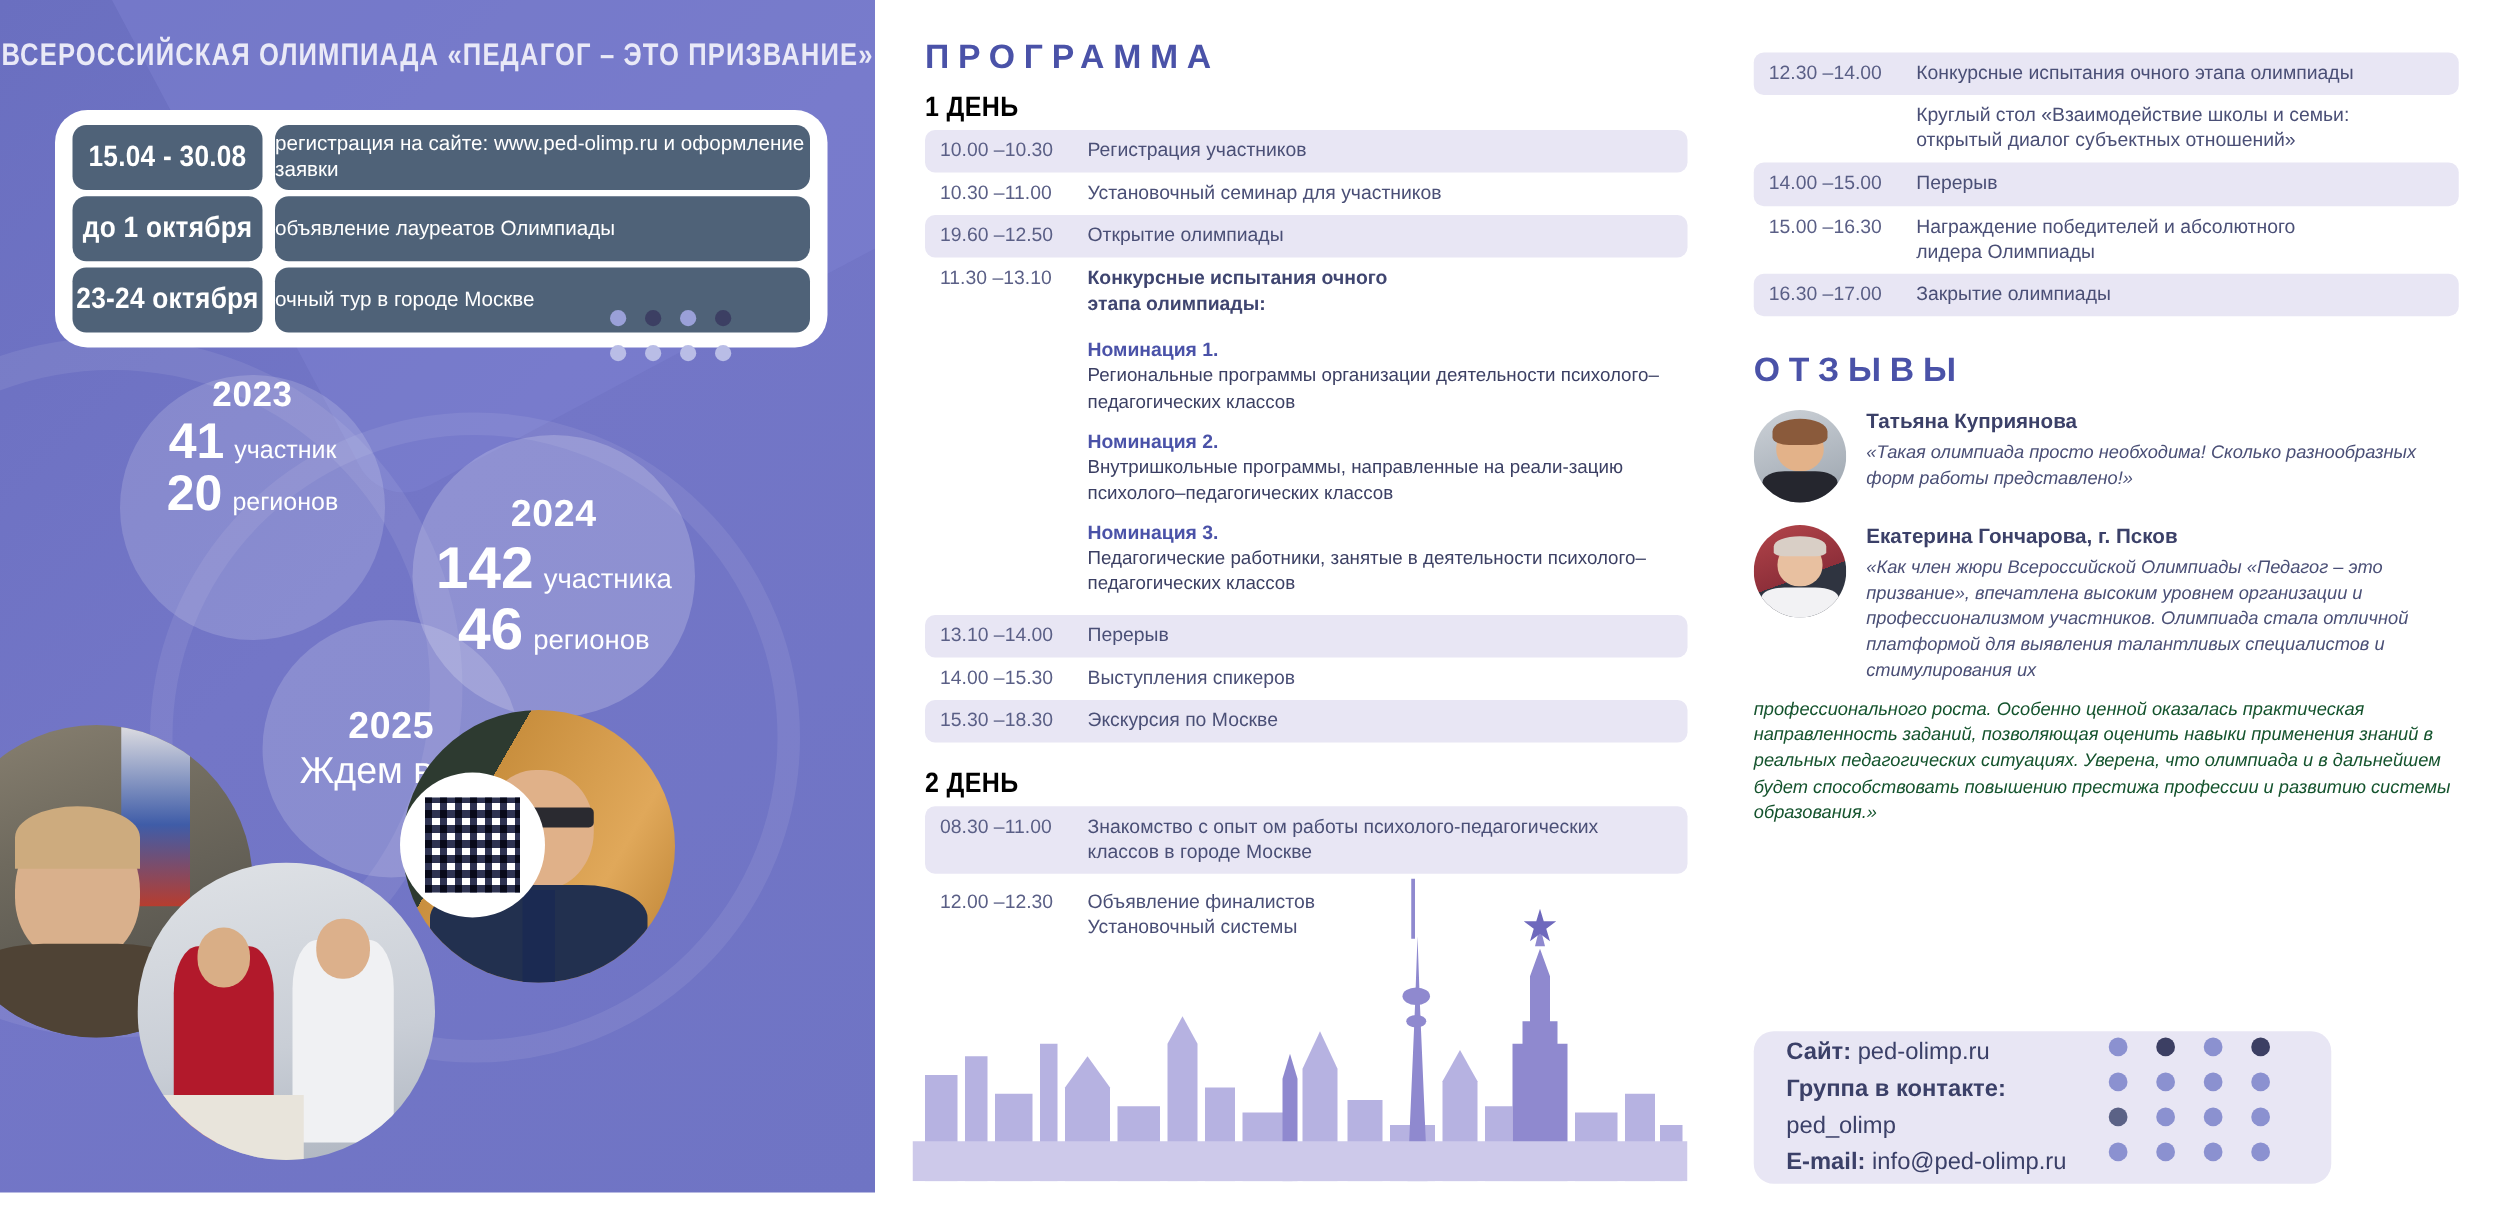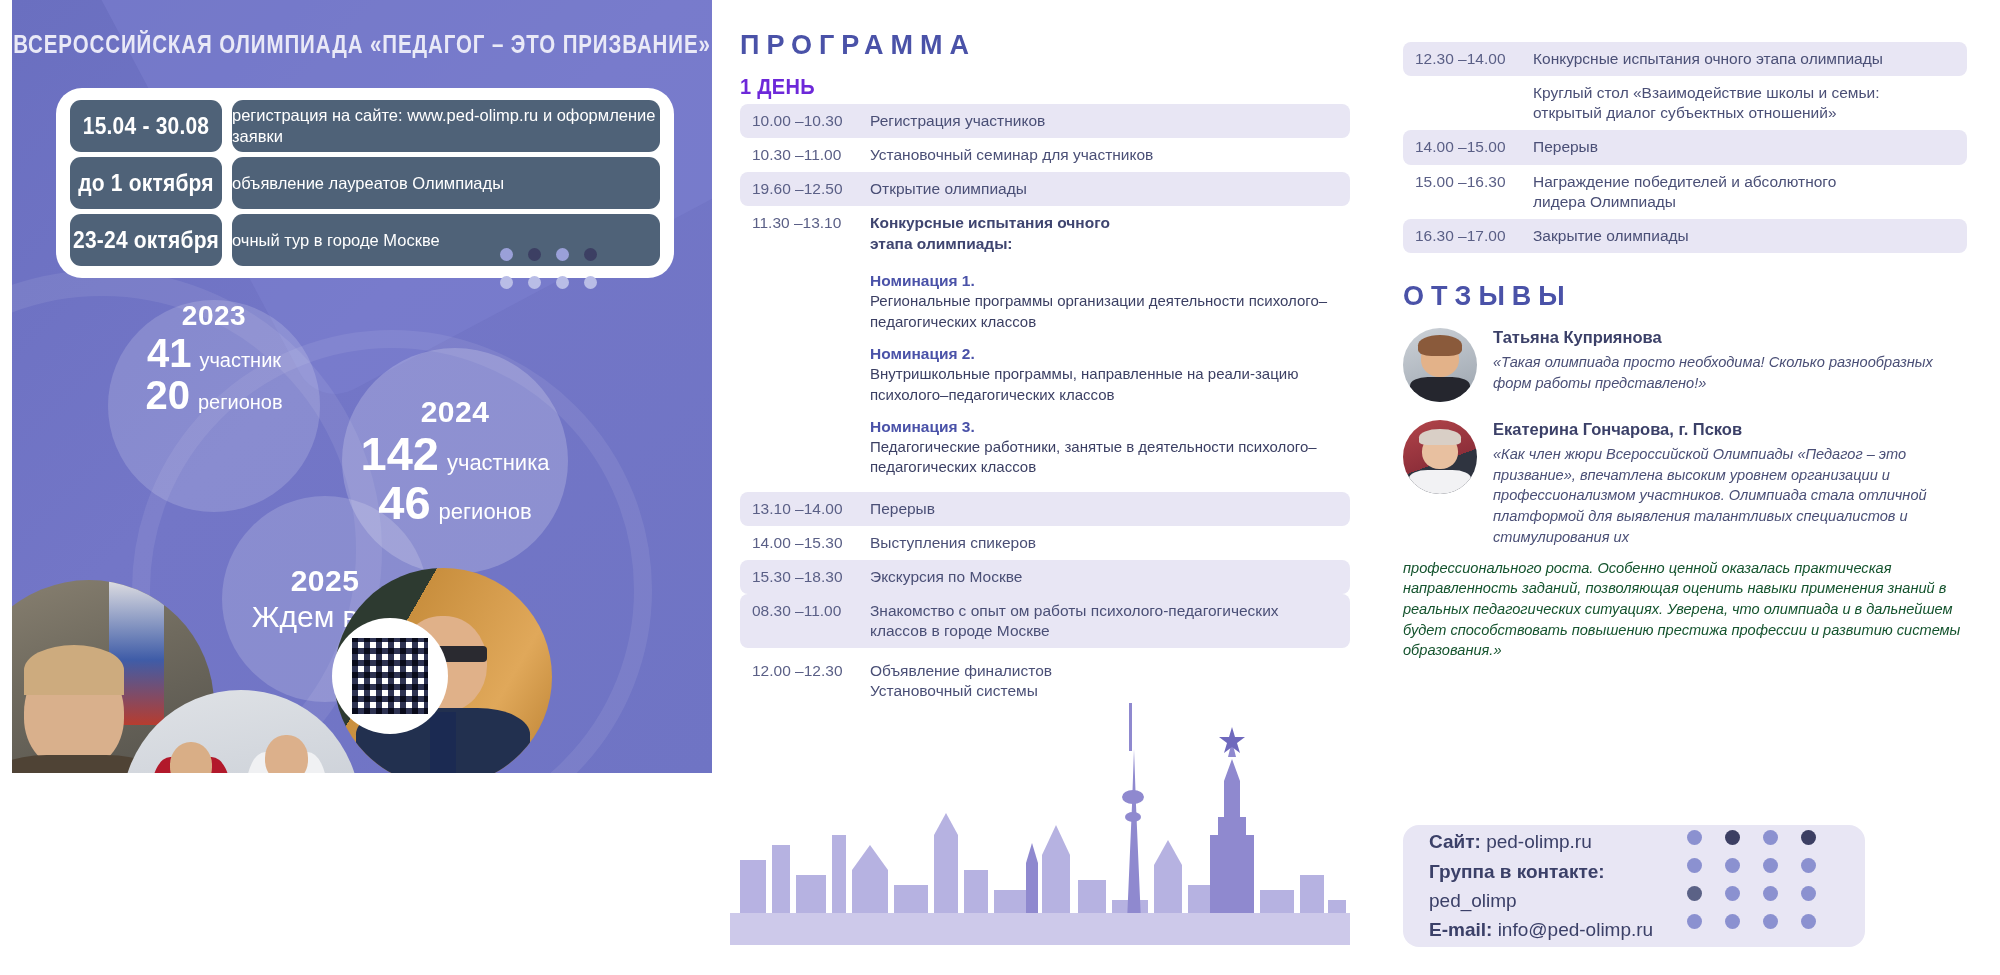--- a/index.html
+++ b/index.html
@@ -6,21 +6,21 @@
   html, body {
     width: 2000px; height: 975px;
     font-family: "Liberation Sans", sans-serif;
     background: #ffffff;
     overflow: hidden;
   }
   .page { position: relative; width: 2000px; height: 975px; background:#fff; }
 
   
   .left-panel {
-    position: absolute; left: 12px; top: 0; width: 700px; height: 773px;
+    position: absolute; left: 0; top: 0; width: 700px; height: 954px;
     background: linear-gradient(135deg, #6a6fc0 0%, #7376c7 45%, #6f74c4 100%);
     overflow: hidden;
   }
   .lp-swoosh {
     position:absolute; right:-120px; top:-340px; width: 700px; height: 620px;
     background: #7b80cf; transform: rotate(-28deg); opacity:.55; border-radius: 40px;
   }
   .lp-ring {
     position:absolute; border-radius:50%; border: 26px solid rgba(255,255,255,.08);
   }
@@ -93,21 +93,21 @@
      repeating-linear-gradient(0deg, #2e3352 0 6px, #fff 6px 12px),
      repeating-linear-gradient(90deg, #2e3352 0 6px, transparent 6px 12px);
      background-blend-mode: multiply;
   }
 
   
   .mid-col { position:absolute; left: 740px; top: 0; width: 610px; height: 975px; }
   .sec-title {
     color:#4a52a8; font-weight:800; font-size: 27px; letter-spacing: 7px;
   }
-  .day-title { color:#6d28d9; font-weight:700; font-size: 20px; margin: 14px 0 6px; letter-spacing:.3px; }
+  .day-title { color:#000000; font-weight:700; font-size: 20px; margin: 14px 0 6px; letter-spacing:.3px; }
   .day-title span { display:inline-block; transform: scaleY(1.12); }
 
   .sched { display:flex; flex-direction:column; }
   .srow {
     display:flex; align-items:flex-start; padding: 7px 12px; border-radius: 8px;
     font-size: 15.5px; color:#4a4f76; line-height:1.3;
   }
   .srow.alt { background:#e8e6f4; }
   .srow .time { width: 118px; flex:0 0 118px; color:#5a5f86; }
   .srow .txt { flex:1; }
@@ -289,20 +289,21 @@
         <div class="srow">
           <div class="time">14.00 –15.30</div>
           <div class="txt">Выступления спикеров</div>
         </div>
         <div class="srow alt">
           <div class="time">15.30 –18.30</div>
           <div class="txt">Экскурсия по Москве</div>
         </div>
       </div>
 
+      <div class="day-title" style="margin-top:22px;"><span>2 ДЕНЬ</span></div>
 
       <div class="sched">
         <div class="srow alt">
           <div class="time">08.30 –11.00</div>
           <div class="txt">Знакомство с опыт ом работы психолого-педагогических классов в городе Москве</div>
         </div>
         <div class="srow" style="margin-top:6px;">
           <div class="time">12.00 –12.30</div>
           <div class="txt" style="max-width:230px;">Объявление финалистов Установочный системы</div>
         </div>

